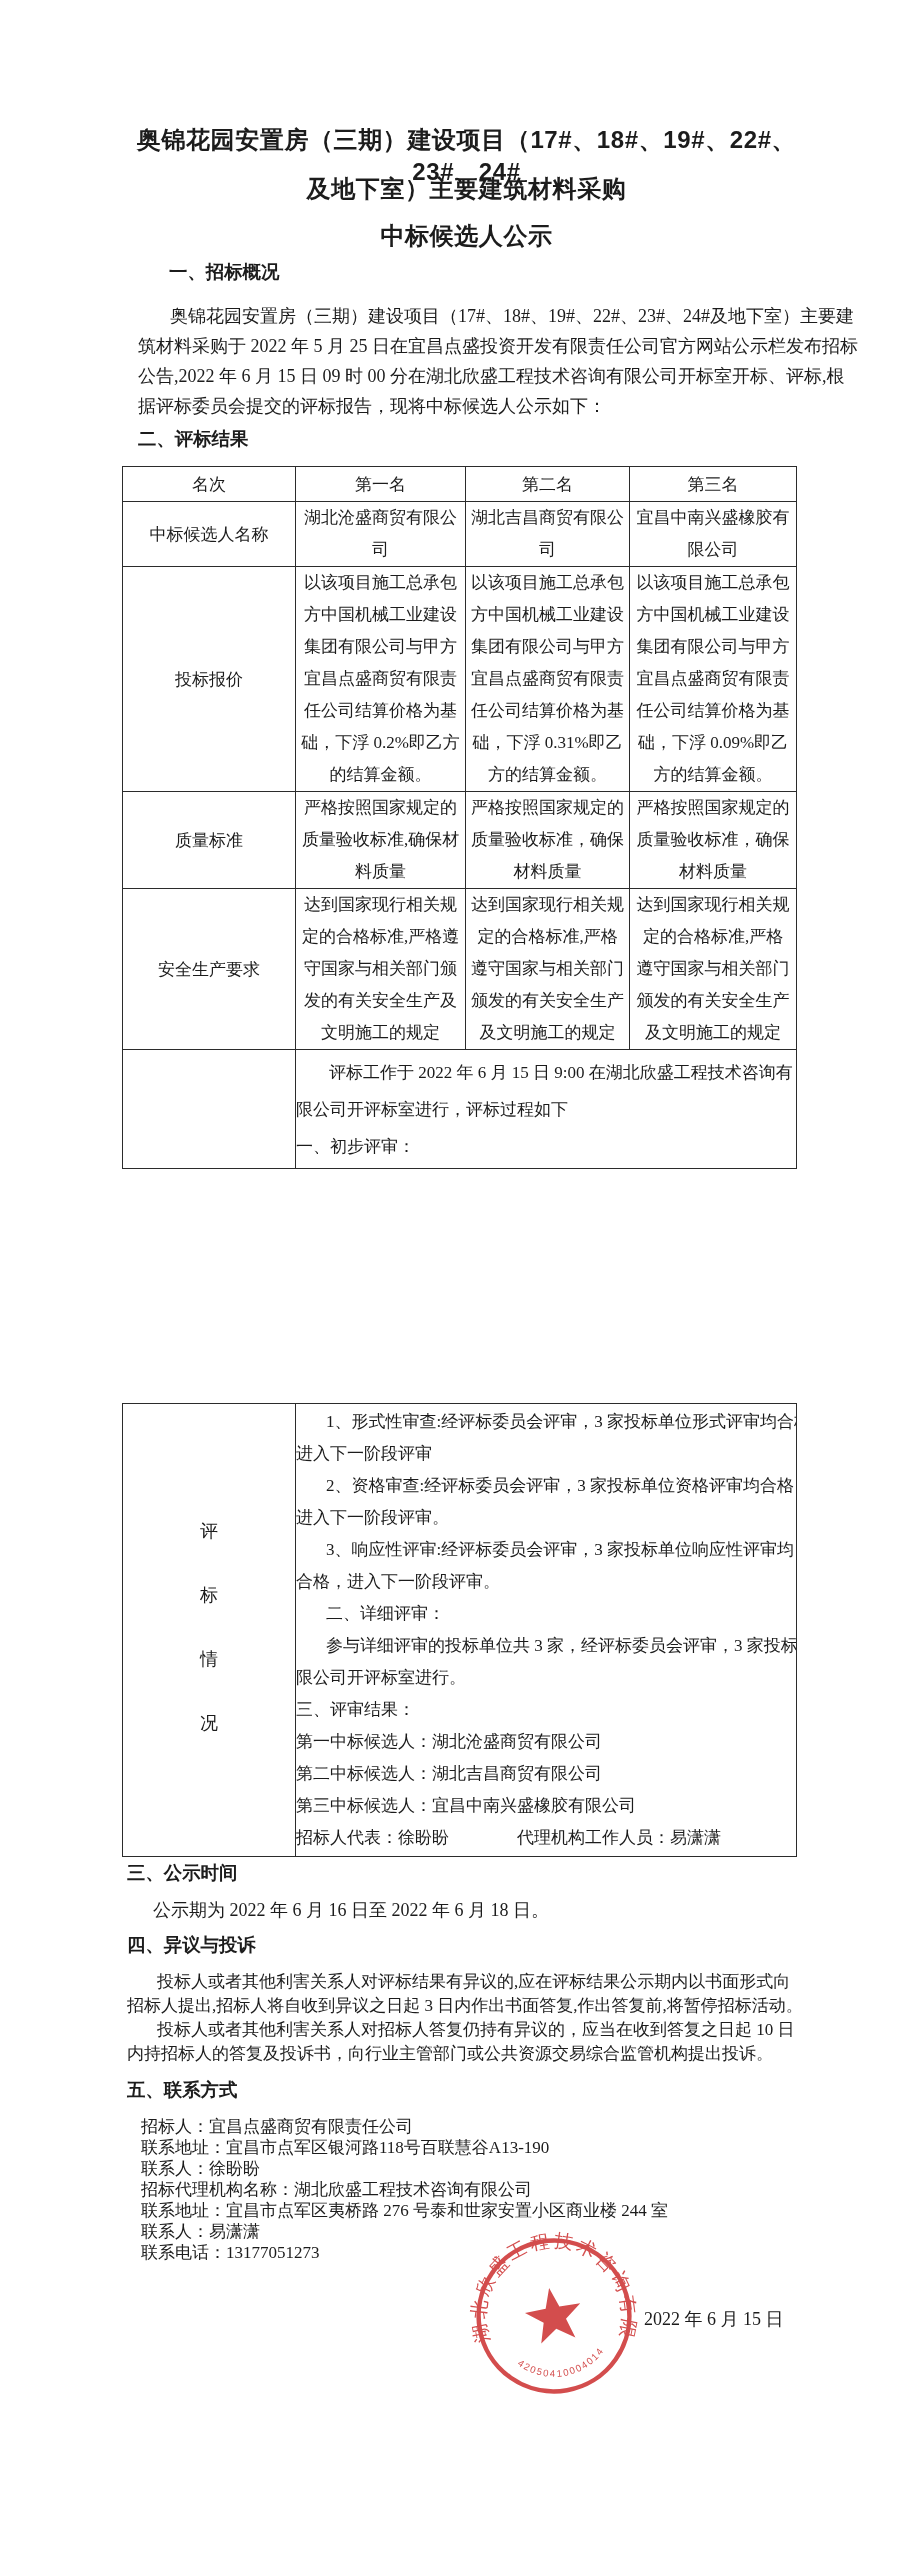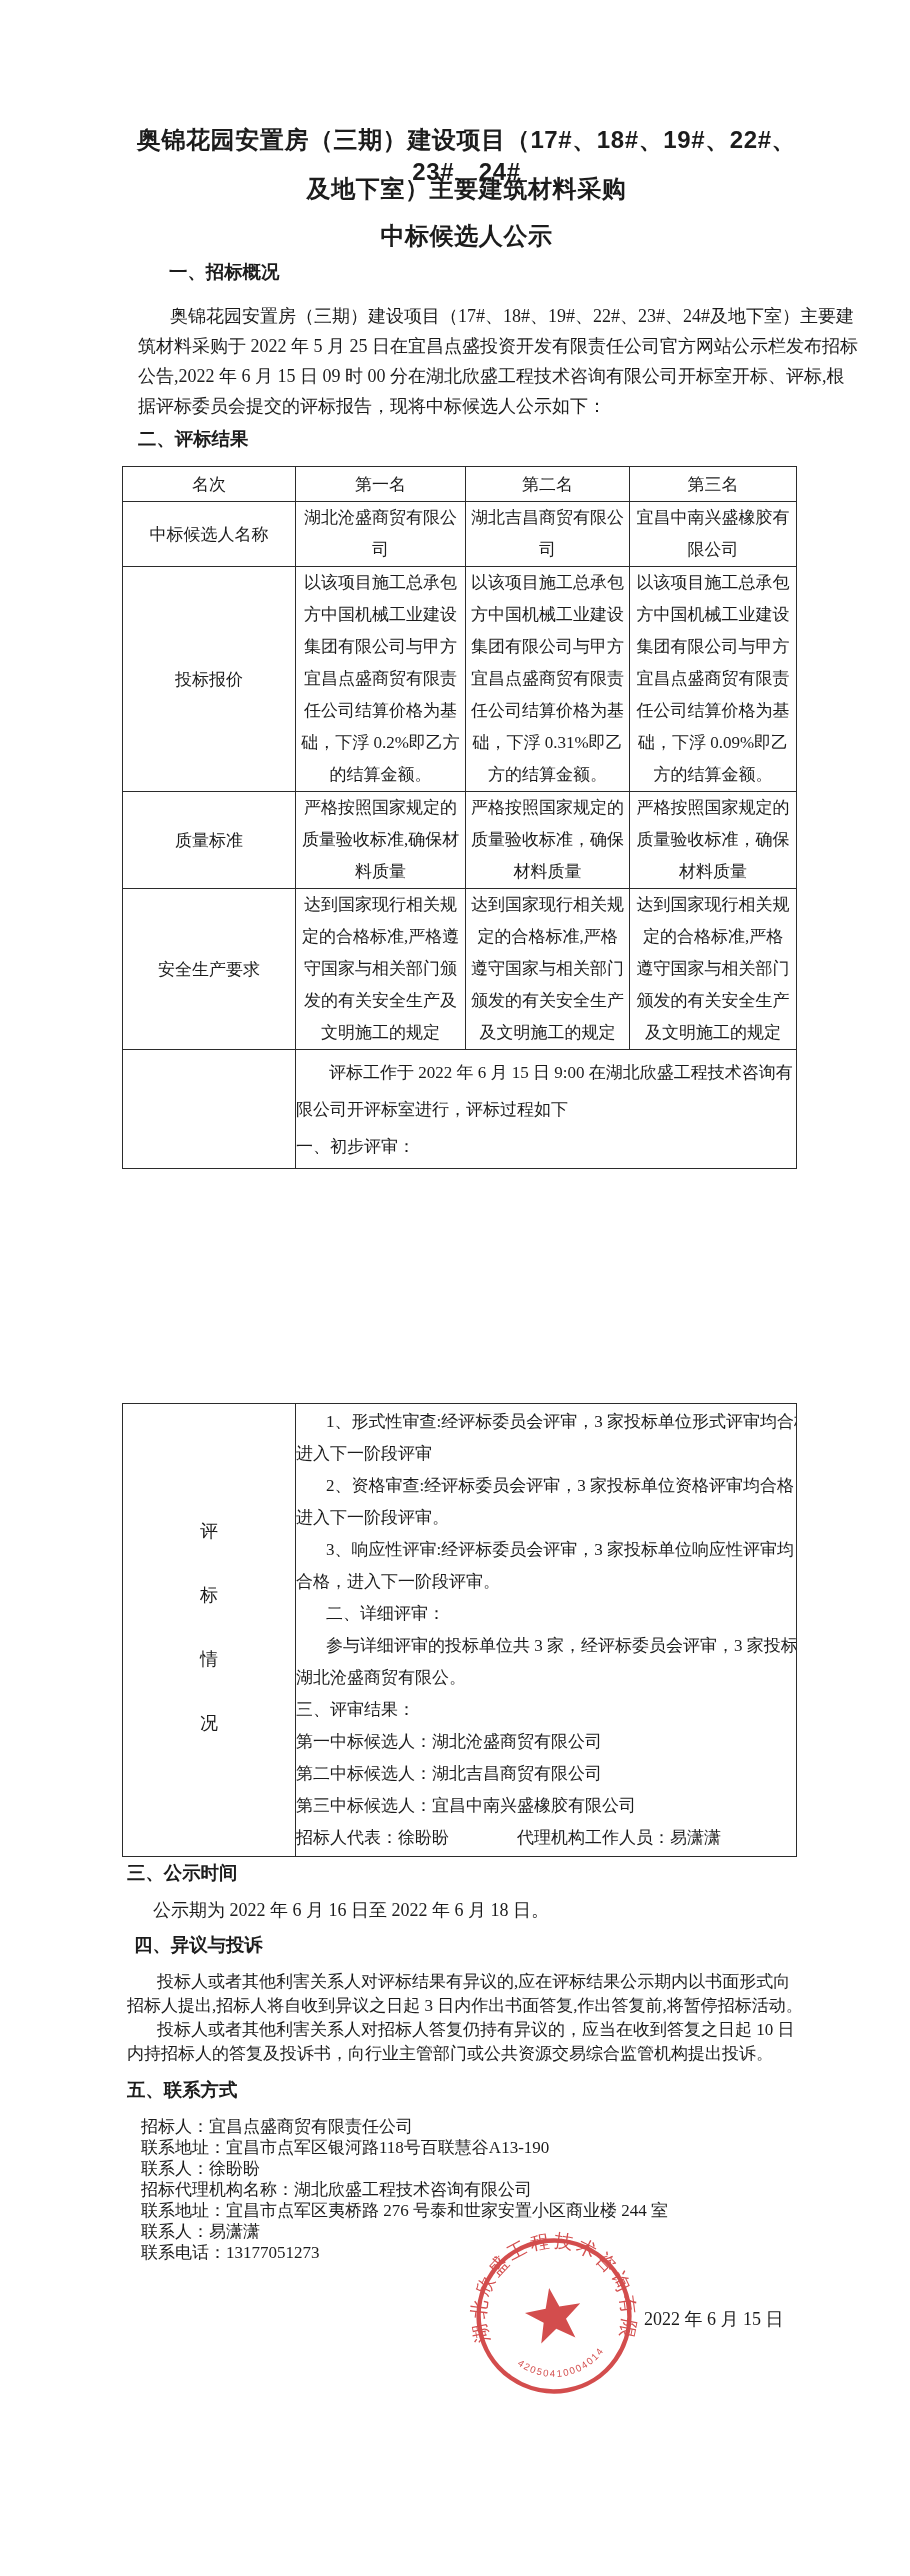--- a/index.html
+++ b/index.html
@@ -200,35 +200,35 @@
         </td>
       <td class="t2-body">
           <div class="ln ind">1、形式性审查:经评标委员会评审，3 家投标单位形式评审均合格，</div>
           <div class="ln">进入下一阶段评审</div>
           <div class="ln ind">2、资格审查:经评标委员会评审，3 家投标单位资格评审均合格，</div>
           <div class="ln">进入下一阶段评审。</div>
           <div class="ln ind">3、响应性评审:经评标委员会评审，3 家投标单位响应性评审均</div>
           <div class="ln">合格，进入下一阶段评审。</div>
           <div class="ln ind">二、详细评审：</div>
           <div class="ln ind">参与详细评审的投标单位共 3 家，经评标委员会评审，3 家投标</div>
-          <div class="ln">湖北沧盛商贸有限公。</div>
+          <div class="ln">限公司开评标室进行。</div>
           <div class="ln">三、评审结果：</div>
           <div class="ln">第一中标候选人：湖北沧盛商贸有限公司</div>
           <div class="ln">第二中标候选人：湖北吉昌商贸有限公司</div>
           <div class="ln">第三中标候选人：宜昌中南兴盛橡胶有限公司</div>
           <div class="ln">招标人代表：徐盼盼　　　　代理机构工作人员：易潇潇</div>
         </td>
     </tr>
   </tbody>
 </table>
 
 <div class="heading" style="left:127px;top:1860px">三、公示时间</div>
 <div class="para" style="left:153px;top:1900px;font-size:18px;line-height:20.7px">公示期为 2022 年 6 月 16 日至 2022 年 6 月 18 日。</div>
 
-<div class="heading" style="left:134px;top:1932px">四、异议与投诉</div>
+<div class="heading" style="left:127px;top:1932px">四、异议与投诉</div>
 <div id="para4" class="para" style="left:127px;top:1970px">
     <div class="ln ind">投标人或者其他利害关系人对评标结果有异议的,应在评标结果公示期内以书面形式向</div>
     <div class="ln">招标人提出,招标人将自收到异议之日起 3 日内作出书面答复,作出答复前,将暂停招标活动。</div>
     <div class="ln ind">投标人或者其他利害关系人对招标人答复仍持有异议的，应当在收到答复之日起 10 日</div>
     <div class="ln">内持招标人的答复及投诉书，向行业主管部门或公共资源交易综合监管机构提出投诉。</div>
   </div>
 
 <div class="heading" style="left:127px;top:2077px">五、联系方式</div>
 <div id="contacts" class="para" style="left:141px;top:2116px">
     <div class="ln">招标人：宜昌点盛商贸有限责任公司</div>

